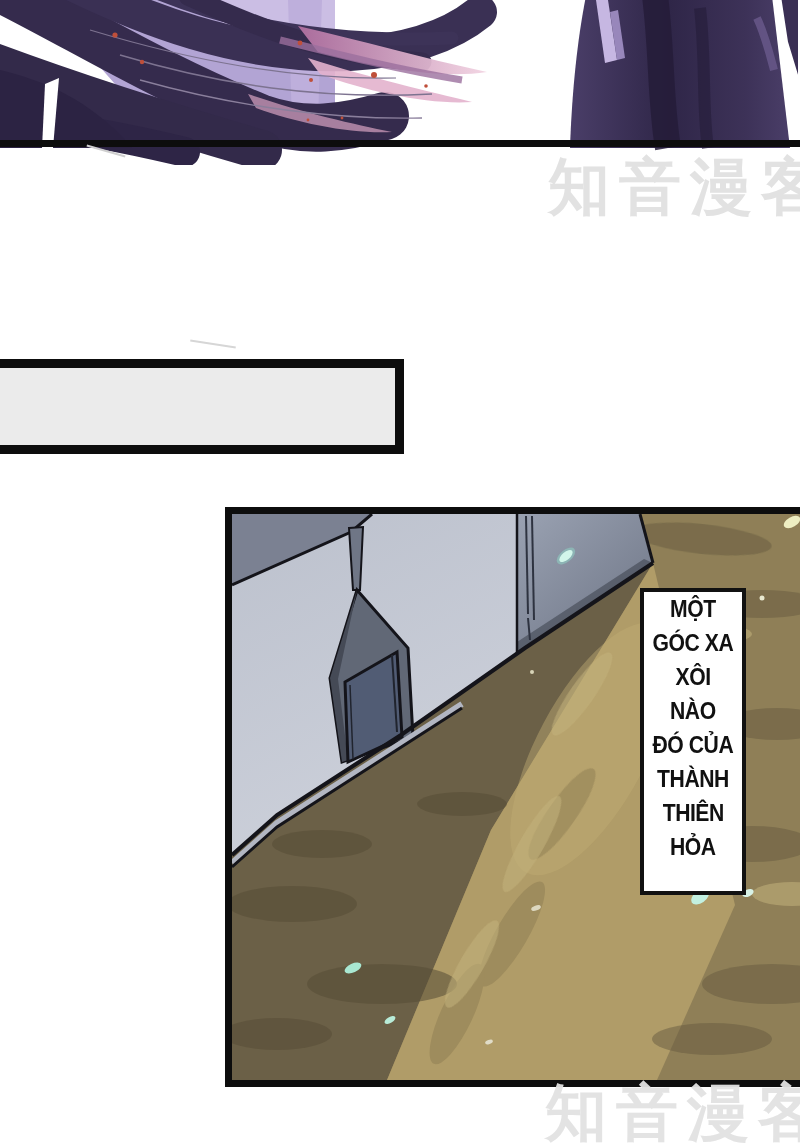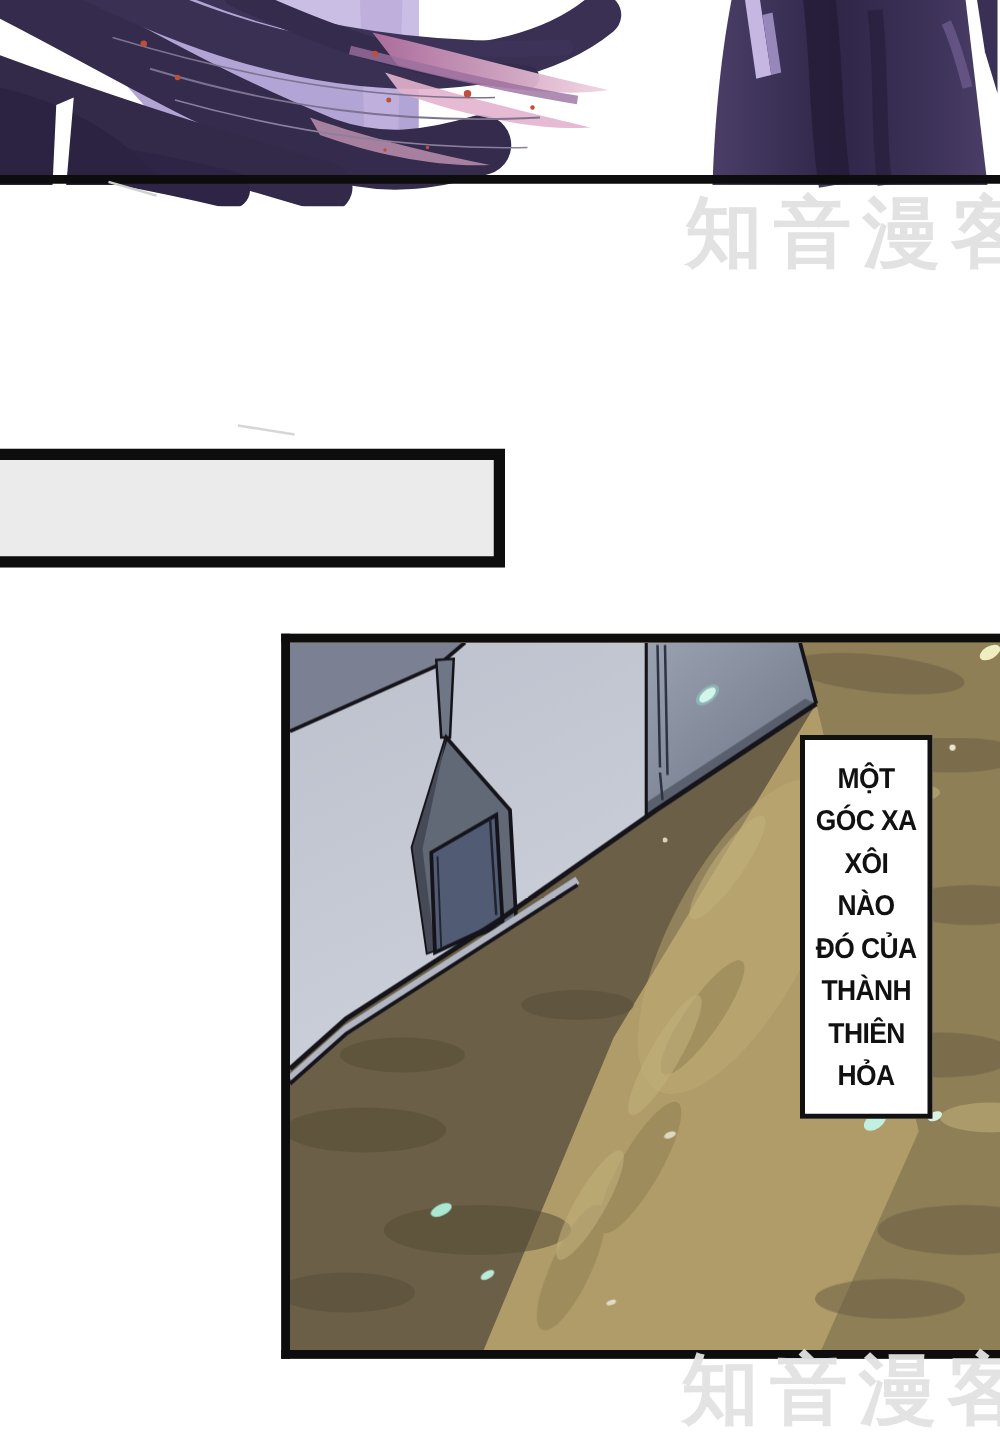--- a/index.html
+++ b/index.html
@@ -19,21 +19,21 @@
   .strand-b{left:190px;top:343px;width:46px;transform:rotate(9deg);background:#d6d6d6;}
   .strand-c{left:-4px;top:441px;width:34px;transform:rotate(14deg);background:#d6d6d6;}
   
   .scene-panel{position:absolute;left:225px;top:507px;width:582px;height:566px;
                border:7px solid var(--panelBorder,#0d0d0d);border-right:none;background:var(--groundBase,#8f7f57);z-index:4;}
   .scene-panel svg{display:block;}
   
   .narration-box{position:absolute;left:640px;top:588px;width:106px;height:307px;box-sizing:border-box;
                  background:var(--narrFill,#ffffff);border:4px solid #111;z-index:6;
                  display:flex;flex-direction:column;align-items:center;justify-content:flex-start;
-                 padding-top:13px;}
+                 }
   .narration-line{font-weight:700;font-size:23px;line-height:34px;color:#111;
                   letter-spacing:-0.5px;white-space:nowrap;transform:scaleX(.92);}
   .top-art{position:absolute;left:0;top:0;z-index:1;}
 </style>
 </head>
 <body>
 
 <div id="page">
 
   <svg class="top-art" width="800" height="165" viewBox="0 0 800 165">

